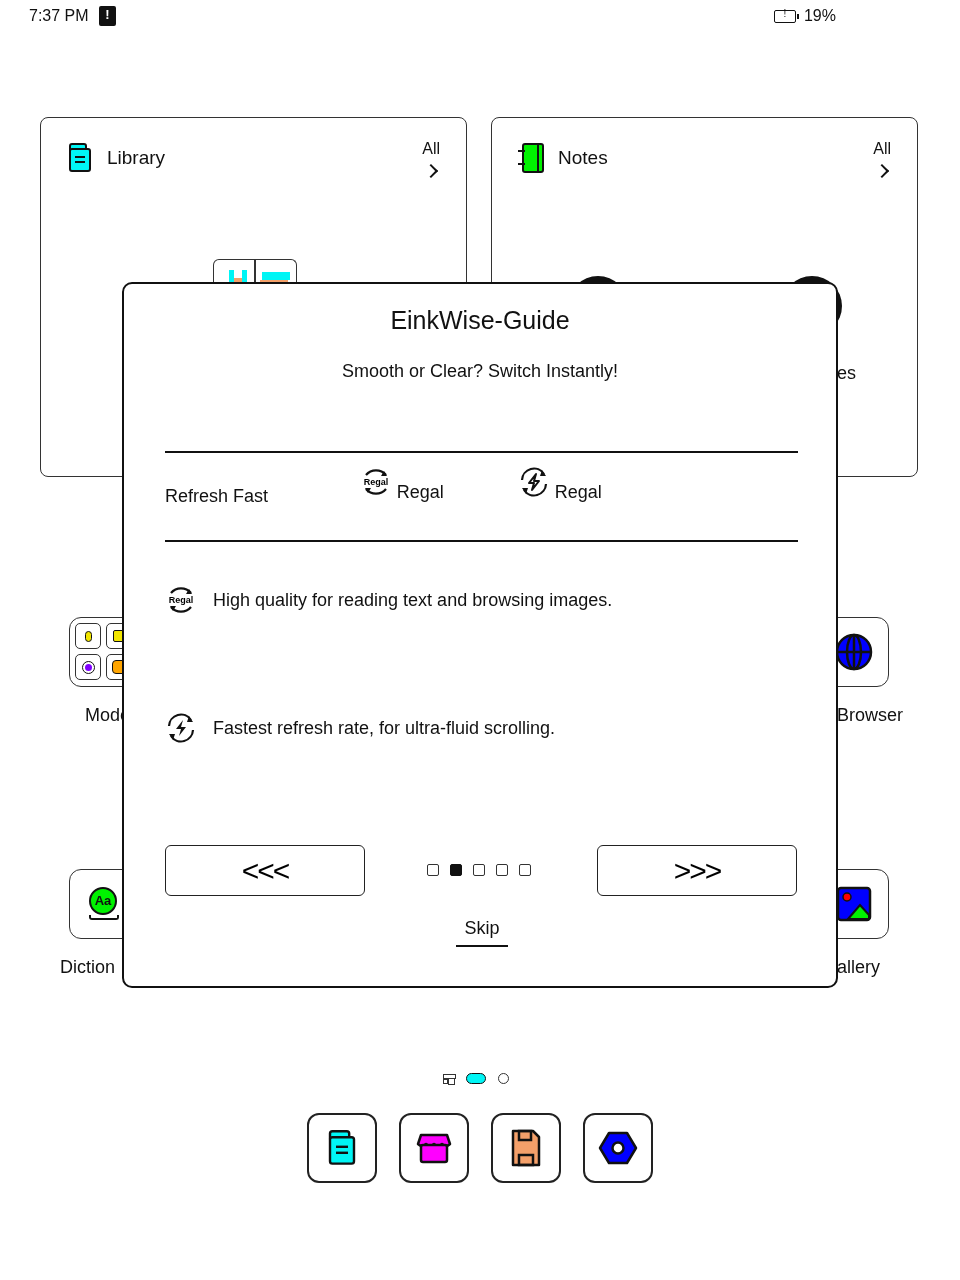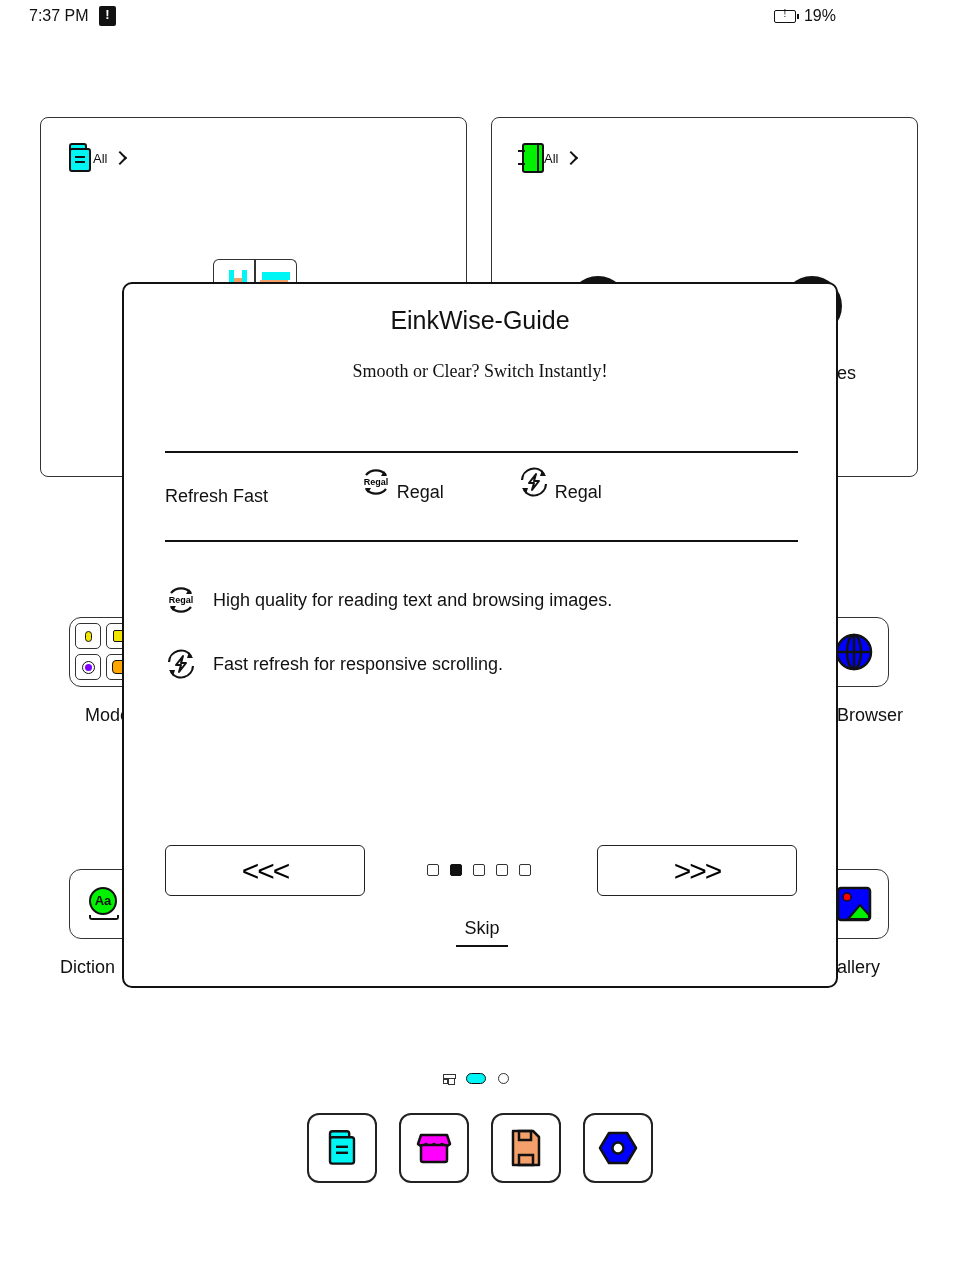--- a/index.html
+++ b/index.html
@@ -15,21 +15,21 @@
   .status-batt::before { content: "!"; position: absolute; left: 0; right: 0; top: -3px; text-align: center; font-size: 10px; }
   .status-batt::after { content: ""; position: absolute; right: -4px; top: 3px; width: 2px; height: 5px; background: #111; }
   .status-pct { position: absolute; right: 24px; top: 7px; font-size: 16px; }
 
   
   .widget { position: absolute; top: 117px; width: 427px; height: 360px; border: 1.5px solid #333; border-radius: 8px; background: #fff; }
   .widget.library { left: 40px; }
   .widget.notes { left: 491px; }
   .widget-head { position: absolute; top: 24px; left: 26px; right: 26px; height: 32px; display: flex; align-items: center; }
   .widget-title { font-size: 19px; margin-left: 14px; flex: 1; }
-  .widget-all { font-size: 13px; display: flex; align-items: center; gap: 8px; }
+  .widget-all { font-size: 16px; display: flex; align-items: center; gap: 8px; flex-direction: column; }
   .chev { width: 10px; height: 10px; border-right: 2px solid #111; border-top: 2px solid #111; transform: rotate(45deg); }
 
   .lib-icon { width: 26px; height: 30px; position: relative; }
   .lib-icon .back { position: absolute; left: 2px; top: 0; width: 18px; height: 10px; border: 2px solid #111; border-radius: 3px; background: #00f5f5; }
   .lib-icon .front { position: absolute; left: 2px; top: 5px; width: 22px; height: 24px; border: 2px solid #111; border-radius: 3px; background: #00f5f5; }
   .lib-icon .front::before { content: ""; position: absolute; left: 4px; top: 6px; width: 10px; height: 2px; background: #111; box-shadow: 0 5px 0 #111; }
 
   .notes-icon { width: 26px; height: 30px; position: relative; }
   .notes-icon .body { position: absolute; left: 4px; top: 0; width: 22px; height: 30px; border: 2px solid #111; border-radius: 3px; background: #00f200; }
   .notes-icon .body::after { content: ""; position: absolute; right: 3px; top: 0; bottom: 0; width: 2px; background: #111; }
@@ -60,21 +60,21 @@
   .pi-pill { width: 20px; height: 11px; border: 1.5px solid #111; border-radius: 6px; background: #00f5f5; }
   .pi-dot { width: 11px; height: 11px; border: 1.5px solid #333; border-radius: 50%; }
 
   
   .dock { position: absolute; top: 1113px; left: 307px; display: flex; gap: 22px; }
   .dock-item { width: 70px; height: 70px; border: 2px solid #222; border-radius: 12px; display: flex; align-items: center; justify-content: center; background: #fff; }
 
   
   .dialog { position: absolute; left: 122px; top: 282px; width: 716px; height: 706px; background: #fff; border: 2px solid #111; border-radius: 10px; }
   .dlg-title { position: absolute; top: 22px; left: 0; right: 0; text-align: center; font-size: 25px; font-weight: normal; }
-  .dlg-sub { position: absolute; top: 77px; left: 0; right: 0; text-align: center; font-size: 18px; font-family: Liberation Serif, serif; }
+  .dlg-sub { position: absolute; top: 77px; left: 0; right: 0; text-align: center; font-size: 18px; }
   .dlg-rule { position: absolute; left: 41px; width: 633px; height: 2px; background: #111; }
   .mode-row { position: absolute; top: 170px; left: 41px; width: 633px; height: 86px; }
   .mode-label { position: absolute; left: 0; top: 32px; font-size: 18px; }
   .mode { position: absolute; top: 12px; text-align: center; width: 120px; }
   .mode .mi { margin: 0 auto; width: 32px; height: 32px; }
   .mode .ml { font-size: 18px; margin-top: 2px; display: inline-flex; align-items: center; gap: 6px; }
   .new-badge { display: inline-block; position: relative; background: #111; color: #fff; font-size: 10px; font-weight: bold; padding: 2px 4px 2px 4px; border-radius: 2px; margin-left: 6px; line-height: 11px; }
   .new-badge::before { content: ""; position: absolute; left: -6px; top: 0; border-top: 7.5px solid transparent; border-bottom: 7.5px solid transparent; border-right: 6px solid #111; }
 
   .desc { position: absolute; left: 41px; display: flex; align-items: center; gap: 16px; font-size: 18px; }
@@ -97,20 +97,21 @@
   <span class="status-batt"></span>
   <span class="status-pct">19%</span>
 </div>
 
 <div class="widget library">
   <div class="widget-head">
     <span class="lib-icon">
         <span class="back"></span>
         <span class="front"></span>
       </span>
+    <span class="widget-title">Library</span>
     <span class="widget-all">
       <span>All</span>
       <span class="chev"></span>
     </span>
   </div>
   <div class="lib-thumb">
     <span class="c1"></span>
       <span class="c2"></span>
       <span class="o1"></span>
       <span class="c3"></span>
@@ -118,20 +119,21 @@
   </div>
 </div>
 
 <div class="widget notes">
   <div class="widget-head">
     <span class="notes-icon">
       <span class="body"></span>
       <span class="ring" style="top:7px"></span>
       <span class="ring" style="top:20px"></span>
     </span>
+    <span class="widget-title">Notes</span>
     <span class="widget-all">
       <span>All</span>
       <span class="chev"></span>
     </span>
   </div>
   <span class="note-blob" style="left:76px; top:158px;"></span>
   <span class="note-blob" style="left:290px; top:158px;"></span>
   <span class="notes-partial-label">es</span>
 </div>
 
@@ -261,31 +263,31 @@
     <svg class="di" viewBox="0 0 32 32">
       <path d="M6 9 A13 13 0 0 1 26 9" fill="none" stroke="#111" stroke-width="2.2"></path>
         <path d="M24 5 L27 10 L21 10 Z" fill="#111"></path>
       <path d="M26 23 A13 13 0 0 1 6 23" fill="none" stroke="#111" stroke-width="2.2"></path>
         <path d="M8 27 L5 22 L11 22 Z" fill="#111"></path>
       <text x="16" y="19" text-anchor="middle" font-size="9" font-weight="bold" font-family="Liberation Sans, sans-serif">Regal</text>
     </svg>
     <span>High quality for reading text and browsing images.</span>
   </div>
 
-  <div class="desc" style="top:364px;">
+
+  <div class="desc" style="top:428px;">
     <svg class="di" viewBox="0 0 32 32">
       <path d="M4 14 A12 12 0 0 1 26 8" fill="none" stroke="#111" stroke-width="2.2"></path>
         <path d="M24 4 L28 10 L22 10 Z" fill="#111"></path>
       <path d="M28 18 A12 12 0 0 1 6 24" fill="none" stroke="#111" stroke-width="2.2"></path>
         <path d="M8 28 L4 22 L10 22 Z" fill="#111"></path>
-      <path d="M18 8 L11 17 L16 17 L14 24 L21 15 L16 15 Z" fill="none" stroke="#111" stroke-width="2" stroke-linejoin="round"></path>
+      <path d="M18 8 L11 17 L16 17 L14 24 L21 15 L16 15 Z" fill="#111"></path>
     </svg>
-    <span>Fast refresh for responsive scrolling.</span>
-  </div>
-
+    <span>Fastest refresh rate, for ultra-fluid scrolling.</span>
+  </div>
 
   <button class="nav-btn prev">&lt;&lt;&lt;</button>
 
   <div class="dots">
     <span class="dot"></span>
     <span class="dot active"></span>
     <span class="dot"></span>
     <span class="dot"></span>
     <span class="dot"></span>
   </div>

